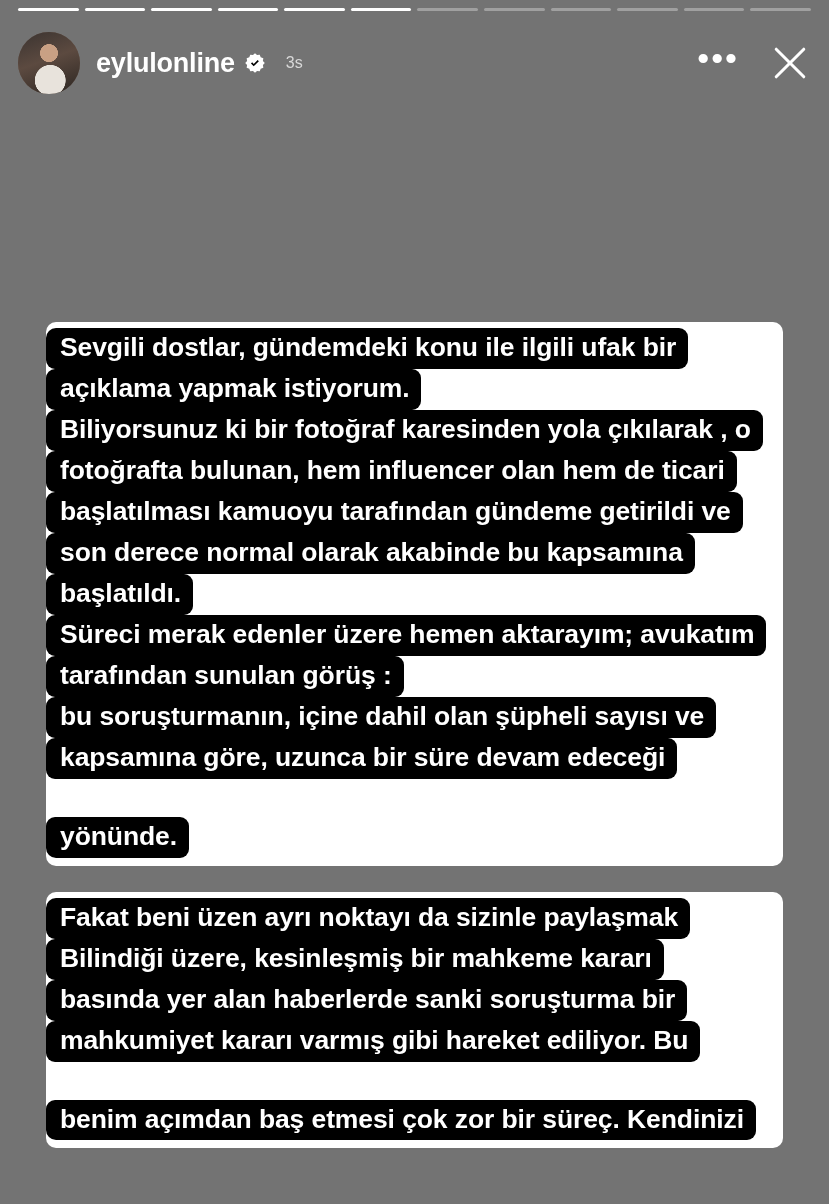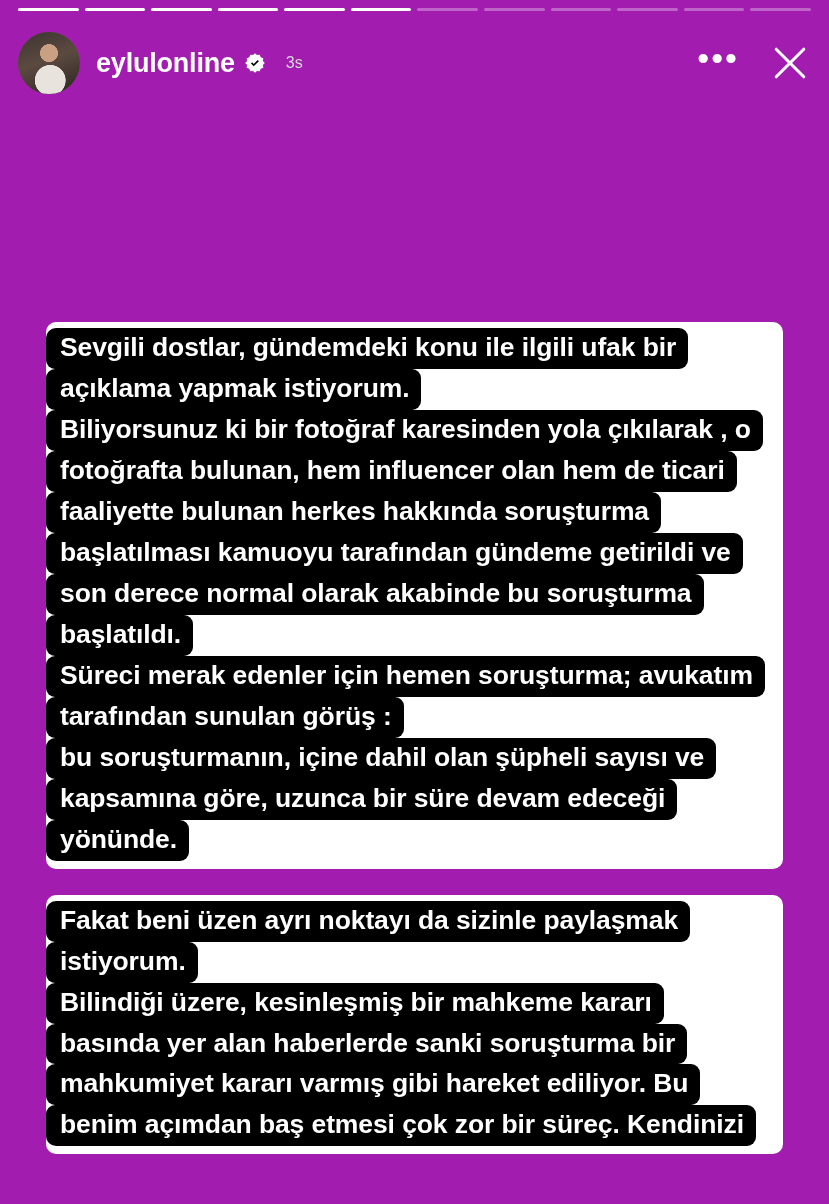--- a/index.html
+++ b/index.html
@@ -7,21 +7,21 @@
     width: 829px;
     height: 1204px;
     background: #000;
     font-family: "Liberation Sans", sans-serif;
     overflow: hidden;
   }
   #story {
     position: relative;
     width: 829px;
     height: 1204px;
-    background: #a21caf;
+    background: #737373;
   }
 
   
   .progress-row {
     position: absolute;
     top: 8px;
     left: 18px;
     right: 18px;
     display: flex;
     gap: 6px;
@@ -134,21 +134,21 @@
     background: #000;
     color: #ffffff;
     font-size: 26.5px;
     font-weight: bold;
     line-height: 1.32;
     padding: 2px 12px 4px 14px;
     white-space: pre;
     letter-spacing: -0.1px;
   }
   .text-block .line:first-child { border-top-left-radius: 10px; }
-  .text-block .line:last-child  { border-bottom-left-radius: 10px; }
+  .text-block .line:last-child  { border-bottom-left-radius: 10px; margin-top: 38px; }
 
   
   .card {
     background: #ffffff;
     border-radius: 10px;
     padding: 6px 8px 8px 0;
   }
   .card .line { border-radius: 9px; }
 </style>
 </head>
@@ -190,33 +190,31 @@
       <div class="close-icon"></div>
     </div>
   </div>
 
   <div class="text-stack">
       <div class="text-block card">
         <div class="line">Sevgili dostlar, gündemdeki konu ile ilgili ufak bir</div>
         <div class="line">açıklama yapmak istiyorum.</div>
         <div class="line">Biliyorsunuz ki bir fotoğraf karesinden yola çıkılarak , o</div>
         <div class="line">fotoğrafta bulunan, hem influencer olan hem de ticari</div>
-        <div class="line">faaliyette bulunan herkes hakkında soruşturma</div>
         <div class="line">başlatılması kamuoyu tarafından gündeme getirildi ve</div>
-        <div class="line">son derece normal olarak akabinde bu soruşturma</div>
+        <div class="line">son derece normal olarak akabinde bu kapsamına</div>
         <div class="line">başlatıldı.</div>
-        <div class="line">Süreci merak edenler için hemen soruşturma; avukatım</div>
+        <div class="line">Süreci merak edenler üzere hemen aktarayım; avukatım</div>
         <div class="line">tarafından sunulan görüş :</div>
         <div class="line">bu soruşturmanın, içine dahil olan şüpheli sayısı ve</div>
         <div class="line">kapsamına göre, uzunca bir süre devam edeceği</div>
         <div class="line">yönünde.</div>
       </div>
       <div class="text-block card">
         <div class="line">Fakat beni üzen ayrı noktayı da sizinle paylaşmak</div>
-        <div class="line">istiyorum.</div>
         <div class="line">Bilindiği üzere, kesinleşmiş bir mahkeme kararı</div>
         <div class="line">basında yer alan haberlerde sanki soruşturma bir</div>
         <div class="line">mahkumiyet kararı varmış gibi hareket ediliyor. Bu</div>
         <div class="line">benim açımdan baş etmesi çok zor bir süreç. Kendinizi</div>
       </div>
     </div>
 
 </div>
 
 </body></html>

